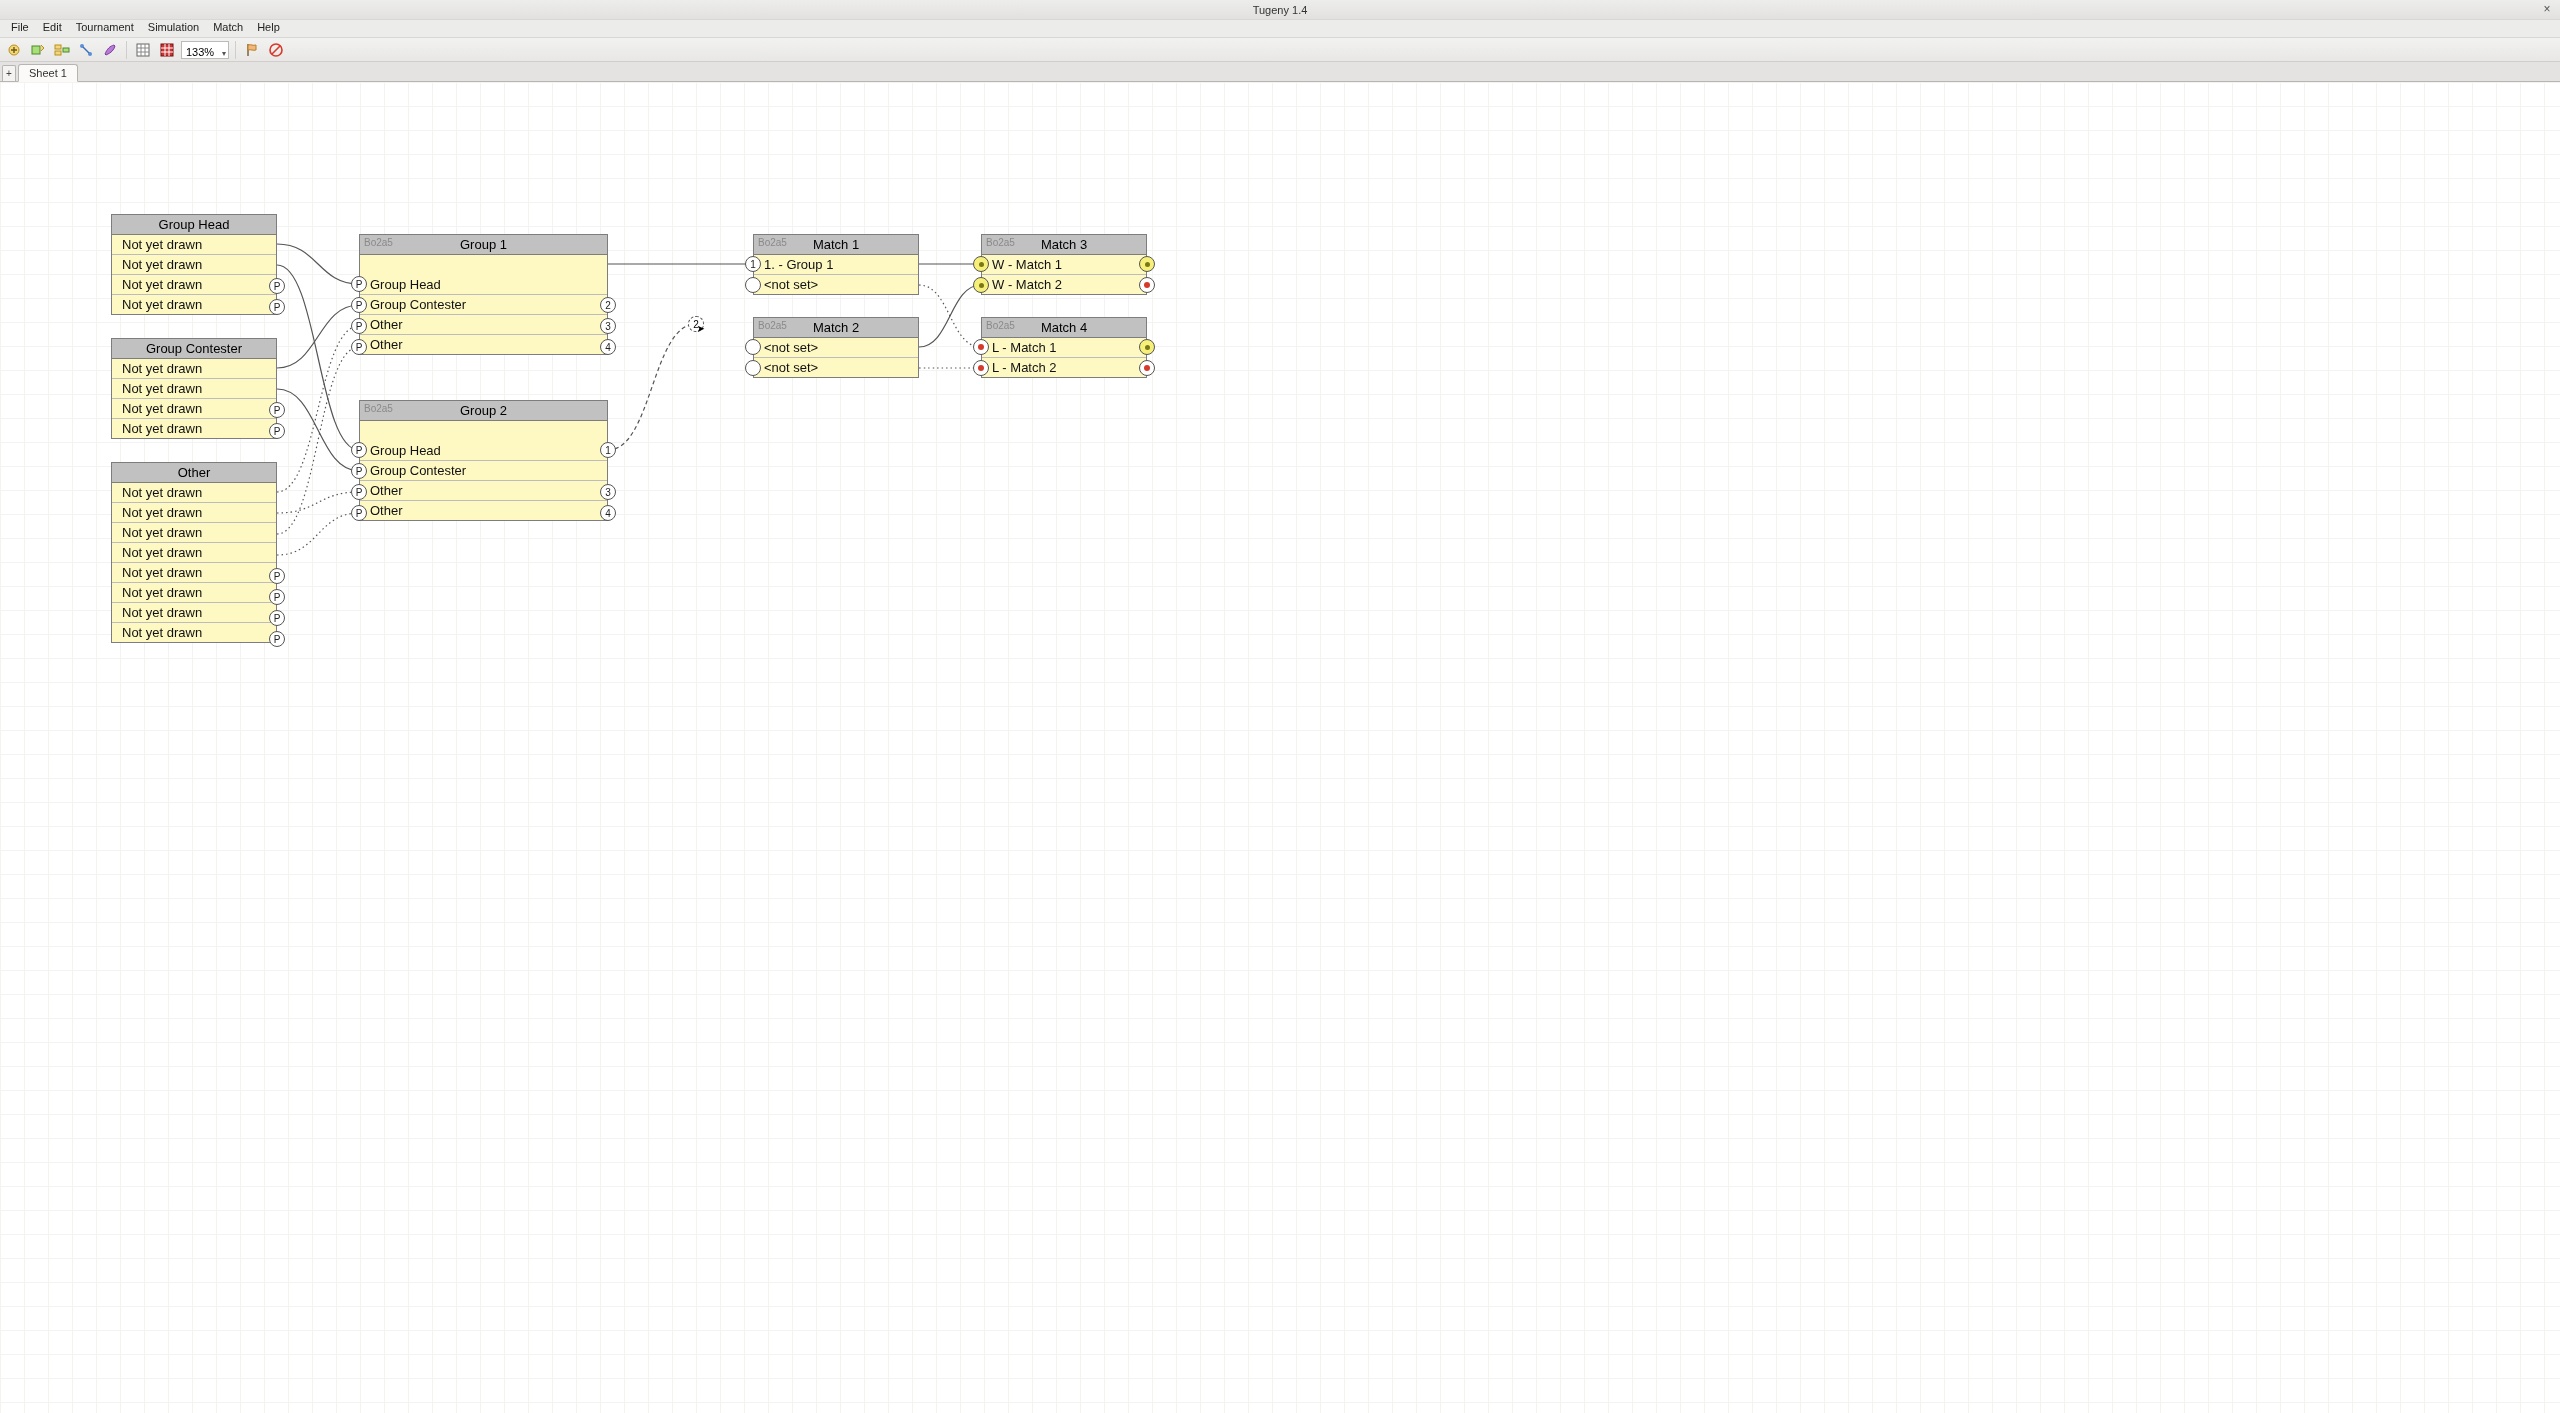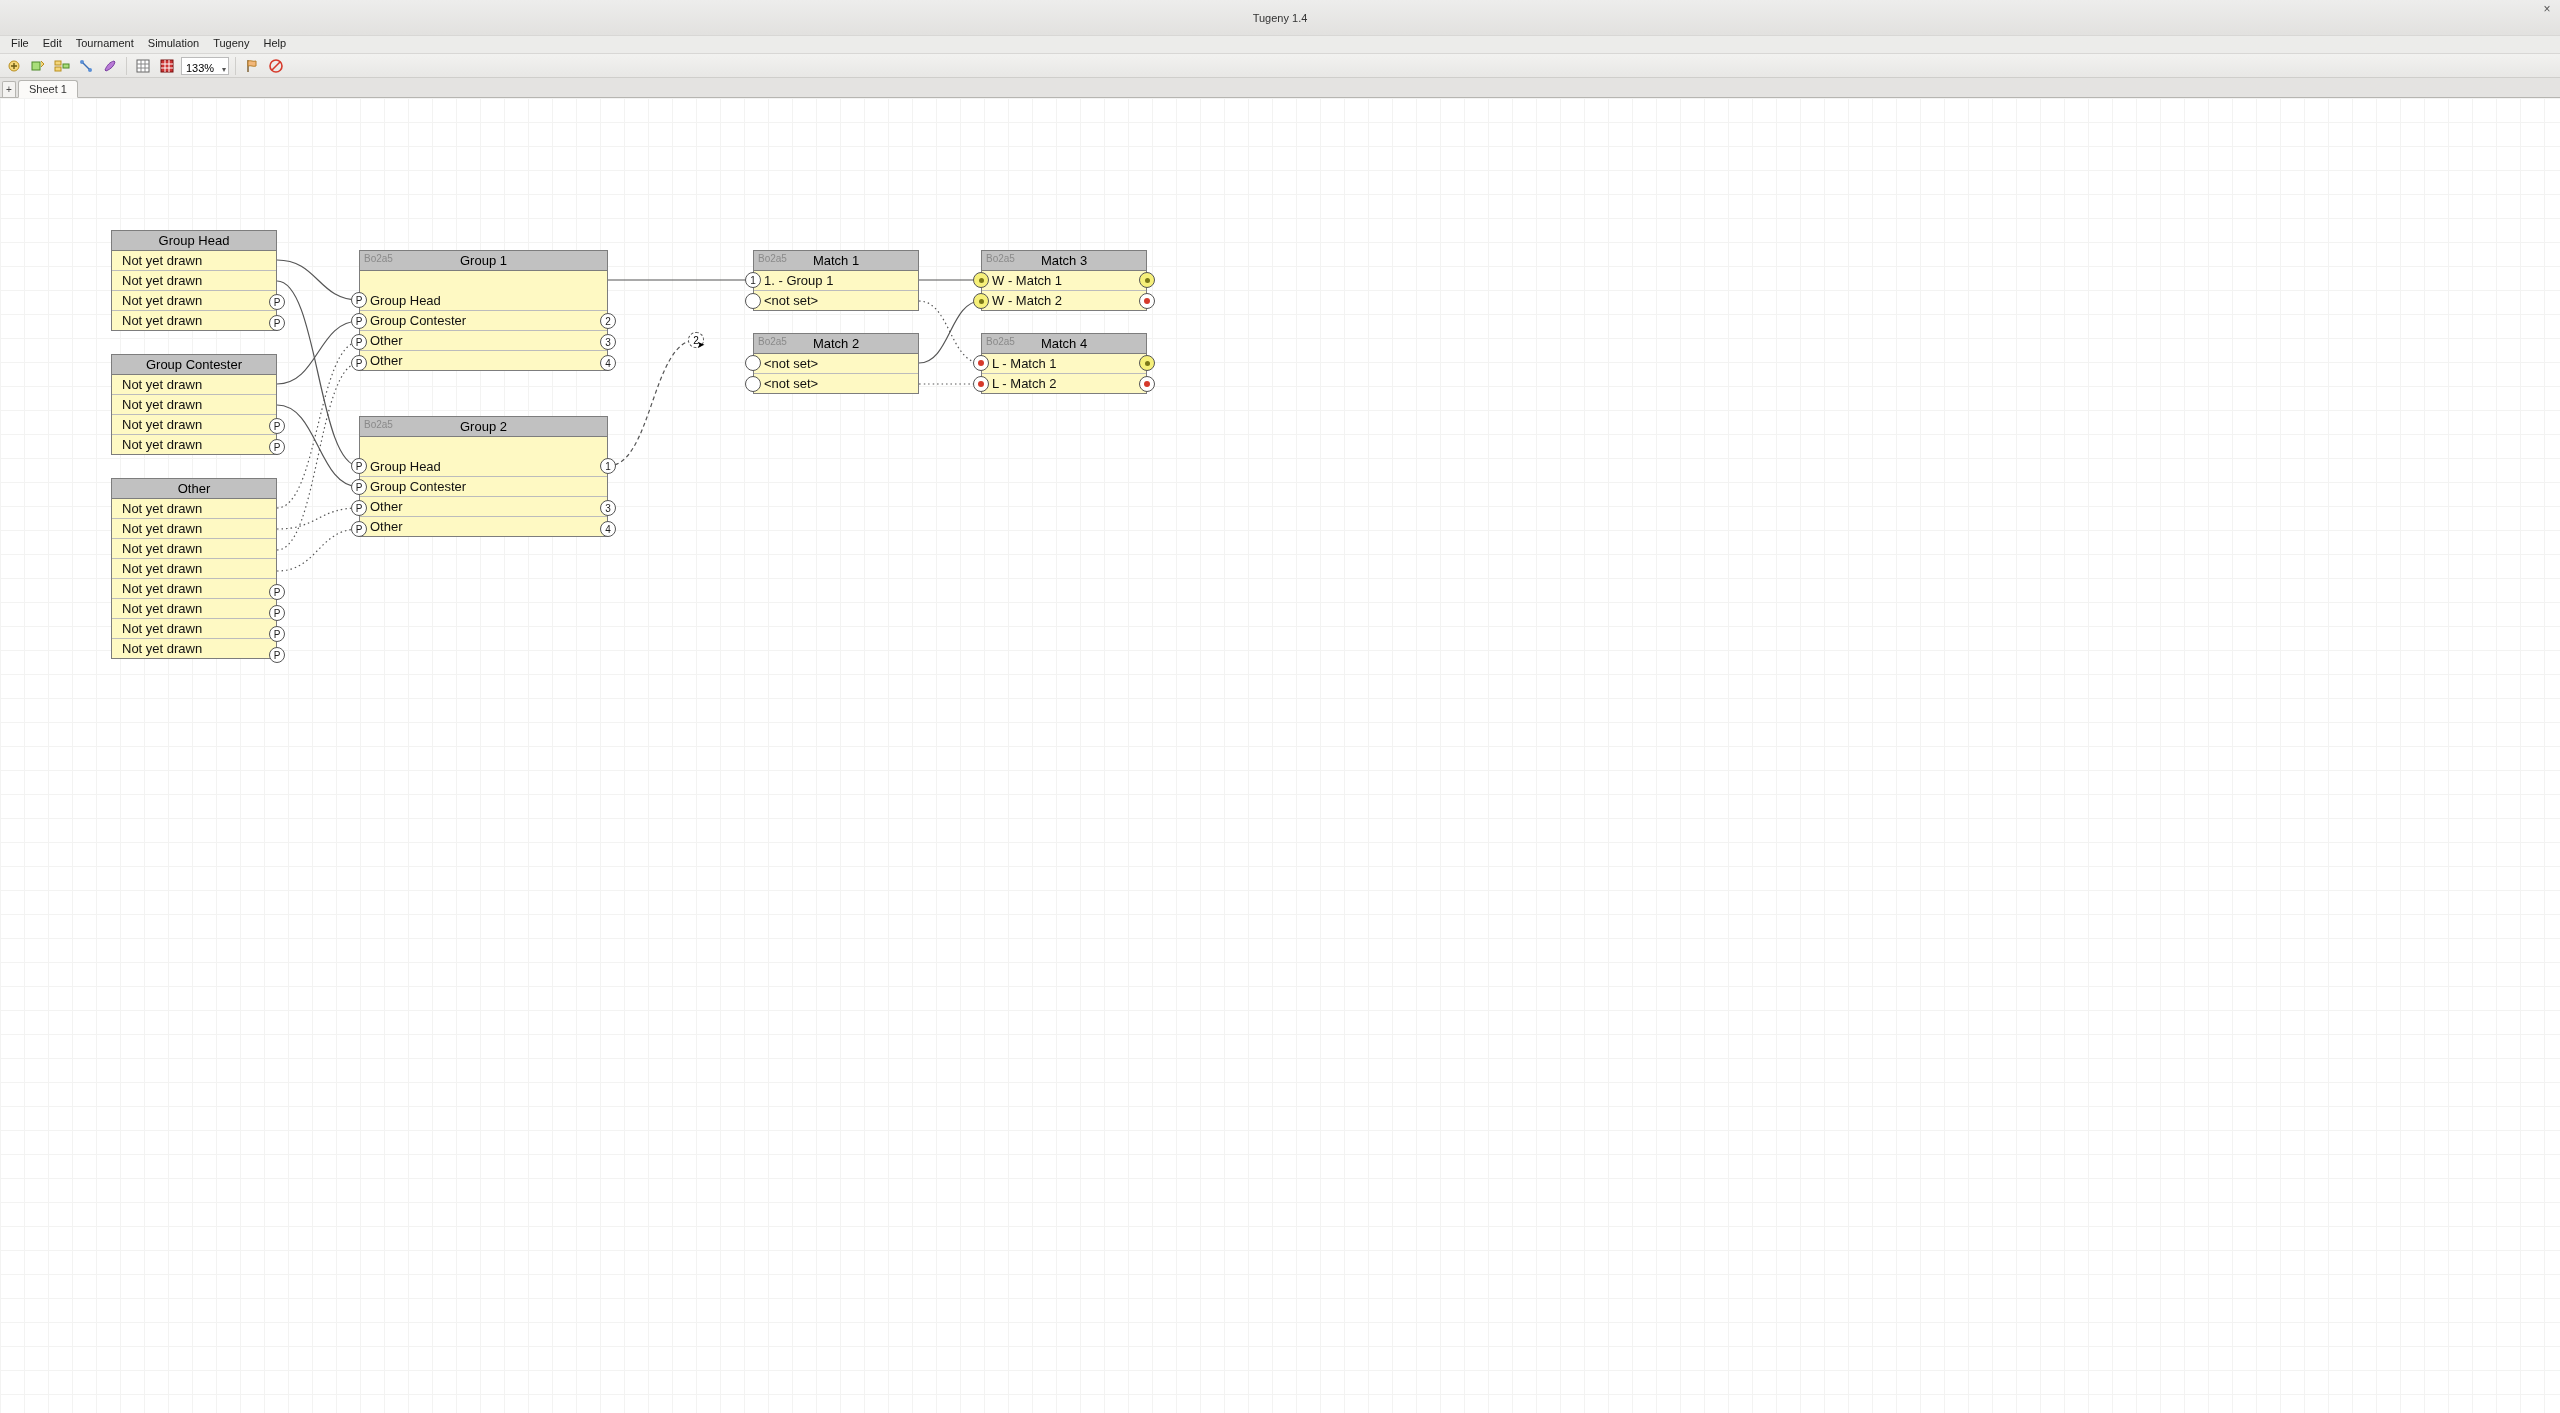--- a/index.html
+++ b/index.html
@@ -1,20 +1,20 @@
 <!DOCTYPE html>
 <html><head>
 <meta charset="utf-8">
 <style>
 * { box-sizing: border-box; margin: 0; padding: 0; }
 html, body { width: 100%; height: 100%; font-family: sans-serif; font-size: 12px; overflow: hidden; }
 body { background: #f0efee; display: flex; flex-direction: column; }
 
 
-.titlebar { height: 36px; background: linear-gradient(#ededec,#e2e1df); display:flex; align-items:center; justify-content:center; position:relative; border-bottom:1px solid #d8d7d5;}
+.titlebar { height: 20px; background: linear-gradient(#ededec,#e2e1df); display:flex; align-items:center; justify-content:center; position:relative; border-bottom:1px solid #d8d7d5;}
 .titlebar .title { font-size:11px; color:#333; }
 .titlebar .close { position:absolute; right:6px; top:2px; font-size:12px; color:#555; cursor:pointer; width:14px; text-align:center;}
 
 
 .menubar { height:18px; background:#ececea; display:flex; padding:0 4px; gap:0; border-bottom:1px solid #d8d7d5;}
 .menubar .menu-item { padding:1px 7px; font-size:11px; color:#222; cursor:pointer; }
 
 
 .toolbar { height:24px; background: linear-gradient(#f2f2f0,#e8e7e5); border-bottom:1px solid #cfcecb; display:flex; align-items:center; padding:0 4px; gap:4px;}
 .tool-btn { width:20px; height:20px; display:flex; align-items:center; justify-content:center; border:1px solid transparent; border-radius:2px; cursor:pointer;}
@@ -70,21 +70,21 @@
 <div class="titlebar">
   <span class="title">Tugeny 1.4</span>
   <span class="close">×</span>
 </div>
 
 <div class="menubar">
   <div class="menu-item">File</div>
   <div class="menu-item">Edit</div>
   <div class="menu-item">Tournament</div>
   <div class="menu-item">Simulation</div>
-  <div class="menu-item">Tugeny</div>
+  <div class="menu-item">Match</div>
   <div class="menu-item">Help</div>
 </div>
 
 <div class="toolbar">
   <div class="tool-btn">
       <svg viewBox="0 0 16 16">
         <circle cx="8" cy="8" r="5" fill="#f5d77a" stroke="#b98f1f"></circle>
         <path d="M8 5v6M5 8h6" stroke="#6b5a12" stroke-width="1.4"></path>
       </svg>
     </div>

